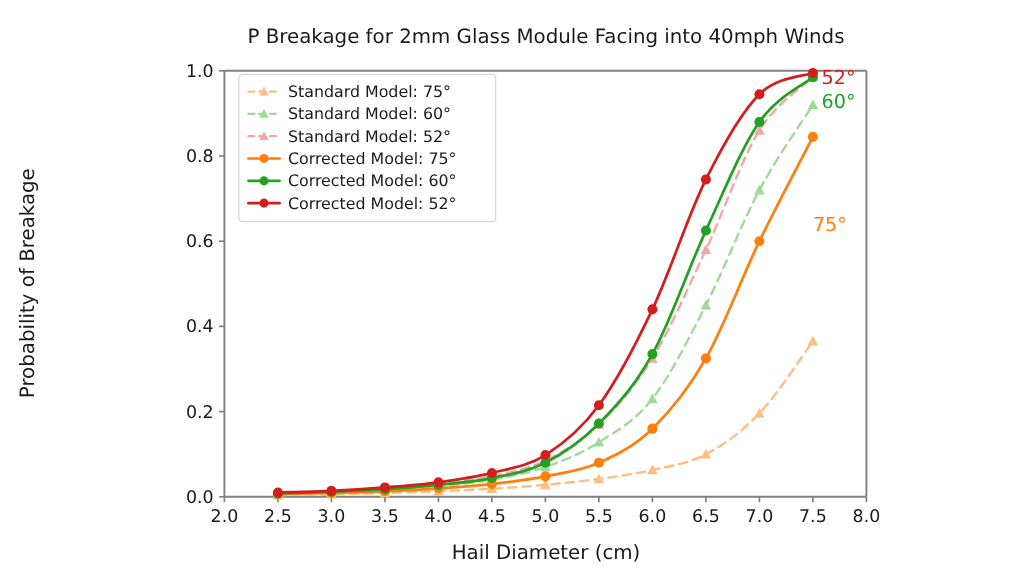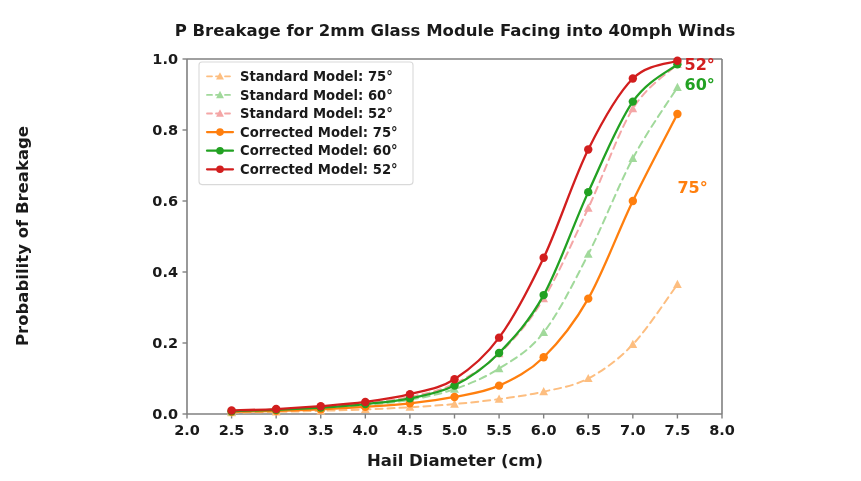--- a/index.html
+++ b/index.html
@@ -1,17 +1,17 @@
 <!DOCTYPE html>
 <html><head>
 <meta charset="utf-8">
 <style>
   html,body{margin:0;padding:0;background:#ffffff;}
   body{width:861px;height:481px;overflow:hidden;font-family:"DejaVu Sans",sans-serif;}
-  #figure{position:relative;width:736px;height:481px;background:#ffffff;font-weight:bold;}
+  #figure{position:relative;width:736px;height:481px;background:#ffffff;}
   #plot-svg{position:absolute;left:0;top:0;width:861px;height:481px;}
   .axis-line{stroke:#808080;stroke-width:1.6;fill:none;}
   .tick-line{stroke:#808080;stroke-width:1.4;}
   .ticklabel{font-family:"DejaVu Sans",sans-serif;font-size:14.5px;fill:#1a1a1a;}
   .axlabel{font-family:"DejaVu Sans",sans-serif;font-size:16.5px;fill:#1a1a1a;}
   .title-text{font-family:"DejaVu Sans",sans-serif;font-size:16.5px;fill:#1a1a1a;}
   .annot{font-family:"DejaVu Sans",sans-serif;font-size:16px;}
   .legend-box{fill:#ffffff;stroke:#d9d9d9;stroke-width:1.1;}
   .legend-text{font-family:"DejaVu Sans",sans-serif;font-size:13.2px;fill:#1a1a1a;}
   .series-line{fill:none;}

